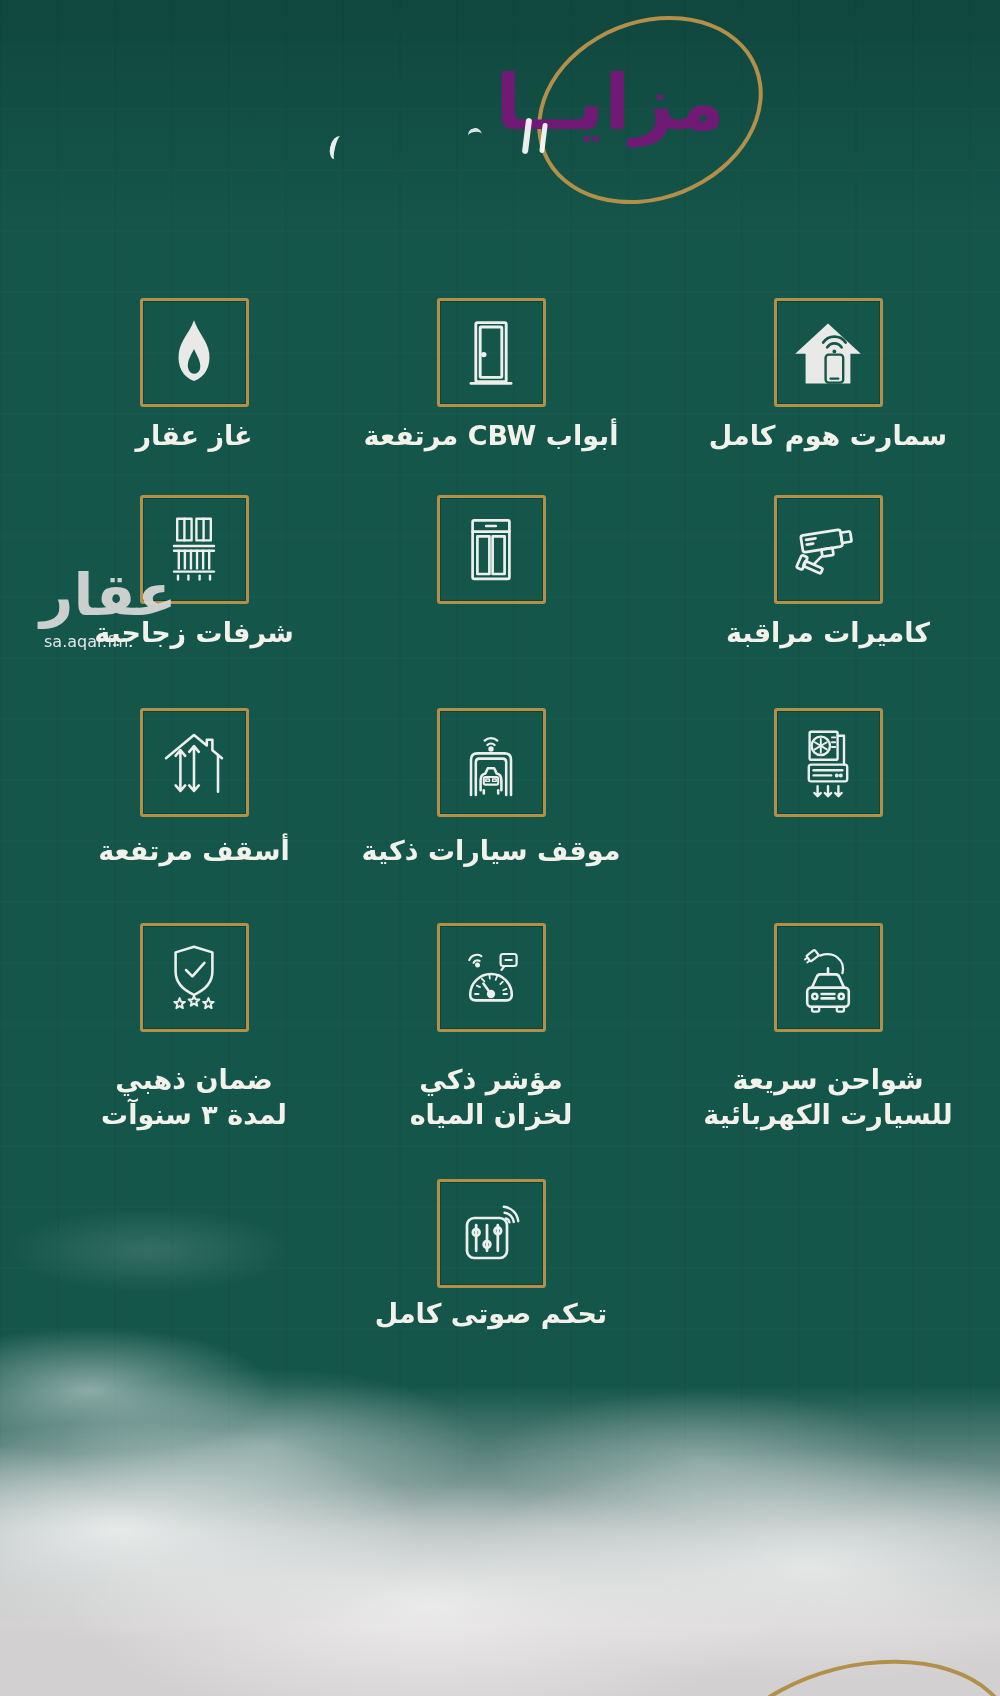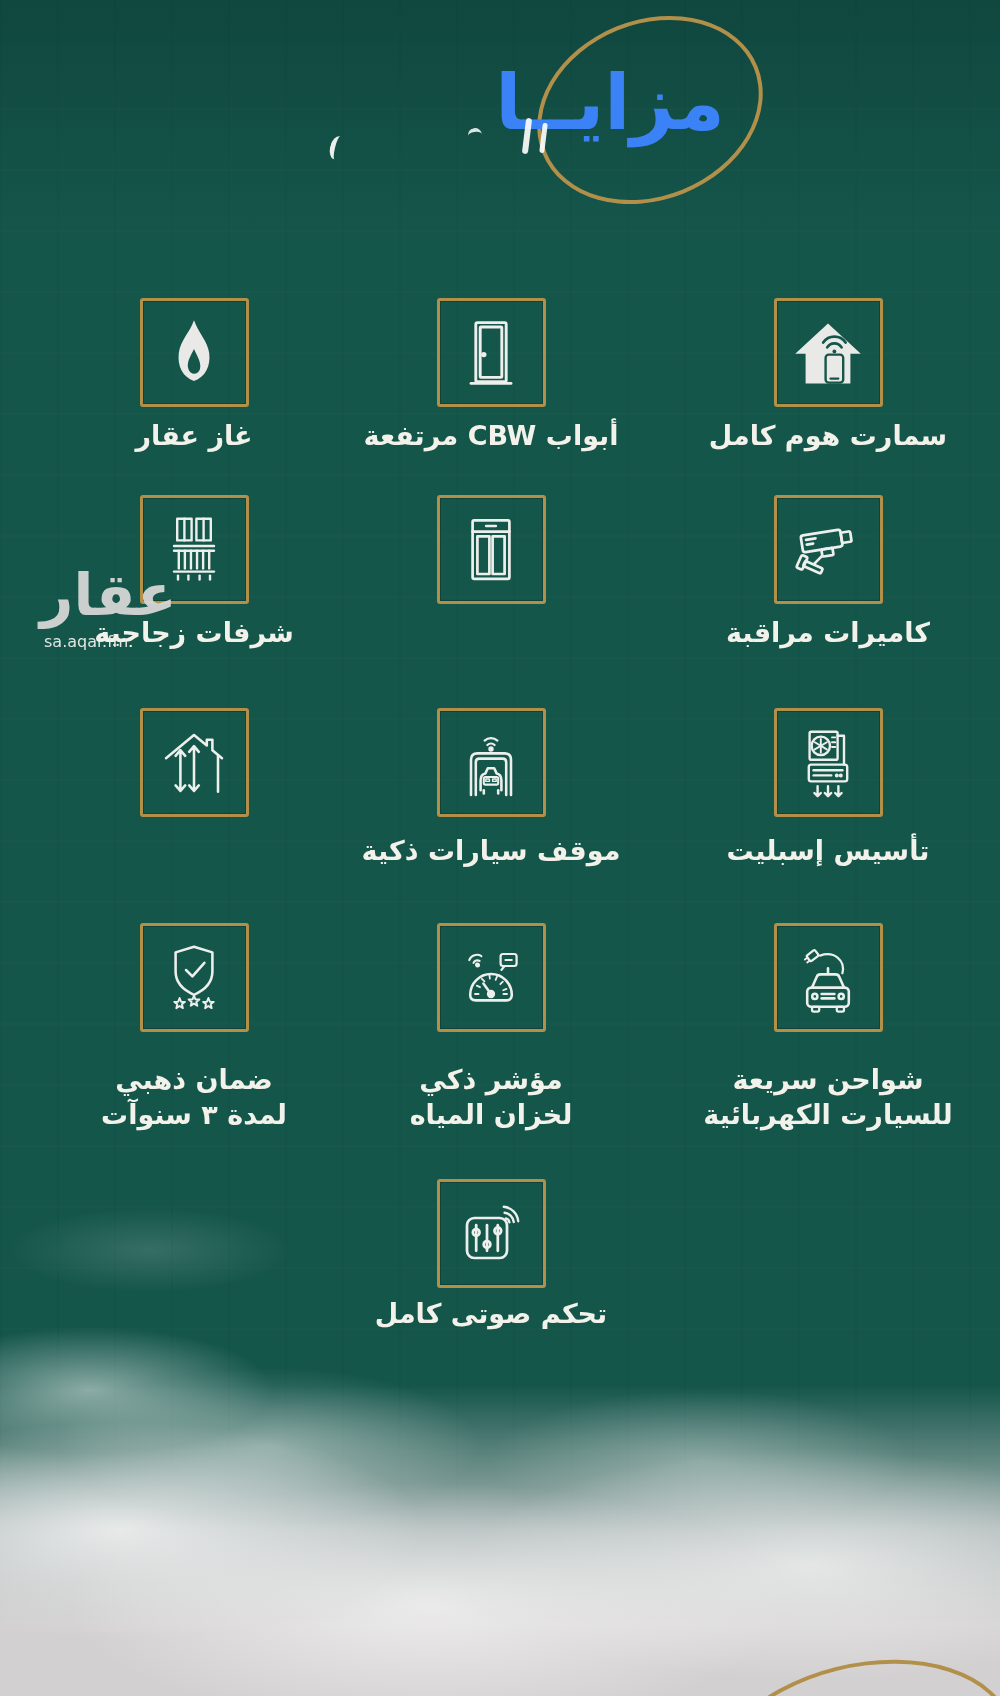--- a/index.html
+++ b/index.html
@@ -8,21 +8,21 @@
        font-family:"DejaVu Sans",sans-serif;}
   .bg-pattern{position:absolute;inset:0;
        background-image:
          repeating-linear-gradient(90deg, rgba(0,0,0,.045) 0 2px, transparent 2px 57px),
          repeating-linear-gradient(0deg, rgba(255,255,255,.015) 0 2px, transparent 2px 61px);
        opacity:.6;}
   
   .title-ellipse{position:absolute;left:534px;top:20px;width:224px;height:172px;
        border:4px solid #b2904a;border-radius:50%;transform:rotate(-22deg);}
   .page-title{position:absolute;left:440px;top:58px;width:340px;text-align:center;
-       font-size:76px;font-weight:bold;color:#3b82f6;letter-spacing:1px;}
+       font-size:76px;font-weight:bold;color:#701a75;letter-spacing:1px;}
   .wmark{position:absolute;background:#fdfdfd;opacity:.92;}
   .m1{left:330px;top:136px;width:10px;height:24px;background:none;border-left:5px solid #fdfdfd;border-radius:50%;transform:rotate(14deg);}
   .m2{left:468px;top:128px;width:14px;height:10px;background:none;border-top:4px solid #fdfdfd;border-radius:50%;transform:rotate(-8deg);opacity:.85;}
   .m3{left:524px;top:118px;width:6px;height:36px;border-radius:4px;transform:rotate(7deg);}
   .m4{left:541px;top:123px;width:5px;height:30px;border-radius:4px;transform:rotate(7deg);}
   
   .cell{position:absolute;width:280px;text-align:center;}
   .col-l{left:54px}.col-m{left:351px}.col-r{left:688px}
   .row1{top:298px}.row2{top:495px}.row3{top:708px}.row4{top:923px}
   .row5{top:1179px;left:351px}
@@ -175,21 +175,20 @@
       <rect x="26" y="52" width="48" height="21" rx="3"></rect>
       <line x1="32" y1="59" x2="68" y2="59"></line>
       <line x1="32" y1="65.5" x2="54" y2="65.5"></line>
       <circle cx="61" cy="65.5" r="1" fill="#edefec"></circle>
       <circle cx="66" cy="65.5" r="1" fill="#edefec"></circle>
       <path d="M37 79 V91 M33 87.5 L37 91.5 L41 87.5"></path>
       <path d="M50 79 V91 M46 87.5 L50 91.5 L54 87.5"></path>
       <path d="M63 79 V91 M59 87.5 L63 91.5 L67 87.5"></path>
     </svg>
   </div>
-  <div class="flabel">تأسيس إسبليت</div>
 </div>
 
 <div class="cell row3 col-m">
   <div class="ibox">
     <svg width="80" height="80" viewBox="0 0 100 100" fill="none" stroke="#edefec" stroke-width="3.2" stroke-linecap="round" stroke-linejoin="round">
       <path d="M42 22 A12 12 0 0 1 58 22" stroke-width="2.8"></path>
       <path d="M45.5 27.5 A6.5 6.5 0 0 1 54.5 27.5" stroke-width="2.8"></path>
       <circle cx="50" cy="32.5" r="1.8" fill="#edefec"></circle>
       <path d="M25 90 V46 Q25 38 33 38 H67 Q75 38 75 46 V90"></path>
       <path d="M31 90 V49 Q31 44.5 35.5 44.5 H64.5 Q69 44.5 69 49 V90"></path>
@@ -206,20 +205,21 @@
 
 <div class="cell row3 col-l">
   <div class="ibox">
     <svg width="80" height="80" viewBox="0 0 100 100" fill="none" stroke="#edefec" stroke-width="3.2" stroke-linecap="round" stroke-linejoin="round">
       <path d="M15 44 L50 15 L66 28 V21 H73 V34 L85 44"></path>
       <line x1="80" y1="40" x2="80" y2="86"></line>
       <path d="M33 35 V84 M27 41 L33 34 L39 41 M27 78 L33 85 L39 78"></path>
       <path d="M50 30 V84 M44 36 L50 29 L56 36 M44 78 L50 85 L56 78"></path>
     </svg>
   </div>
+  <div class="flabel">أسقف مرتفعة</div>
 </div>
 
 <div class="cell row4 col-r">
   <div class="ibox">
     <svg width="80" height="80" viewBox="0 0 100 100" fill="none" stroke="#edefec" stroke-width="3.2" stroke-linecap="round" stroke-linejoin="round">
       <g transform="rotate(-38 30 22)">
         <rect x="24" y="18" width="13" height="9" rx="2" stroke-width="2.8"></rect>
         <line x1="20" y1="20.5" x2="24" y2="20.5" stroke-width="2.4"></line>
         <line x1="20" y1="25" x2="24" y2="25" stroke-width="2.4"></line>
       </g>

